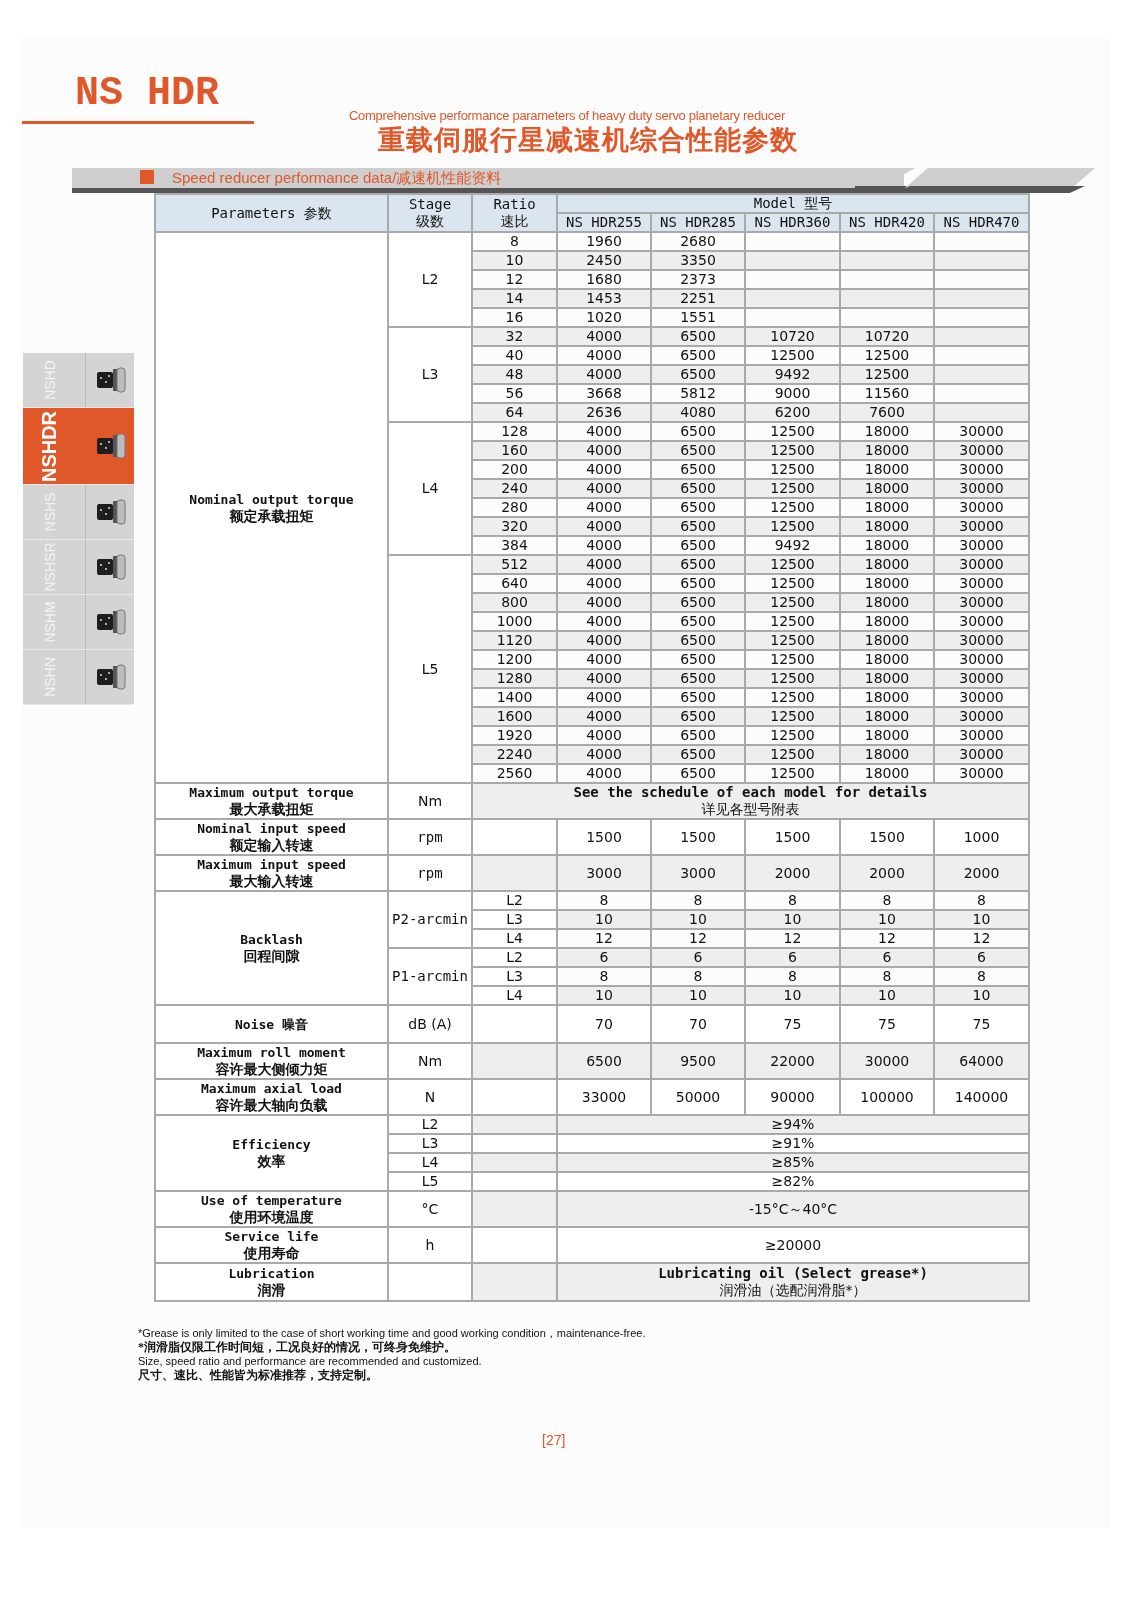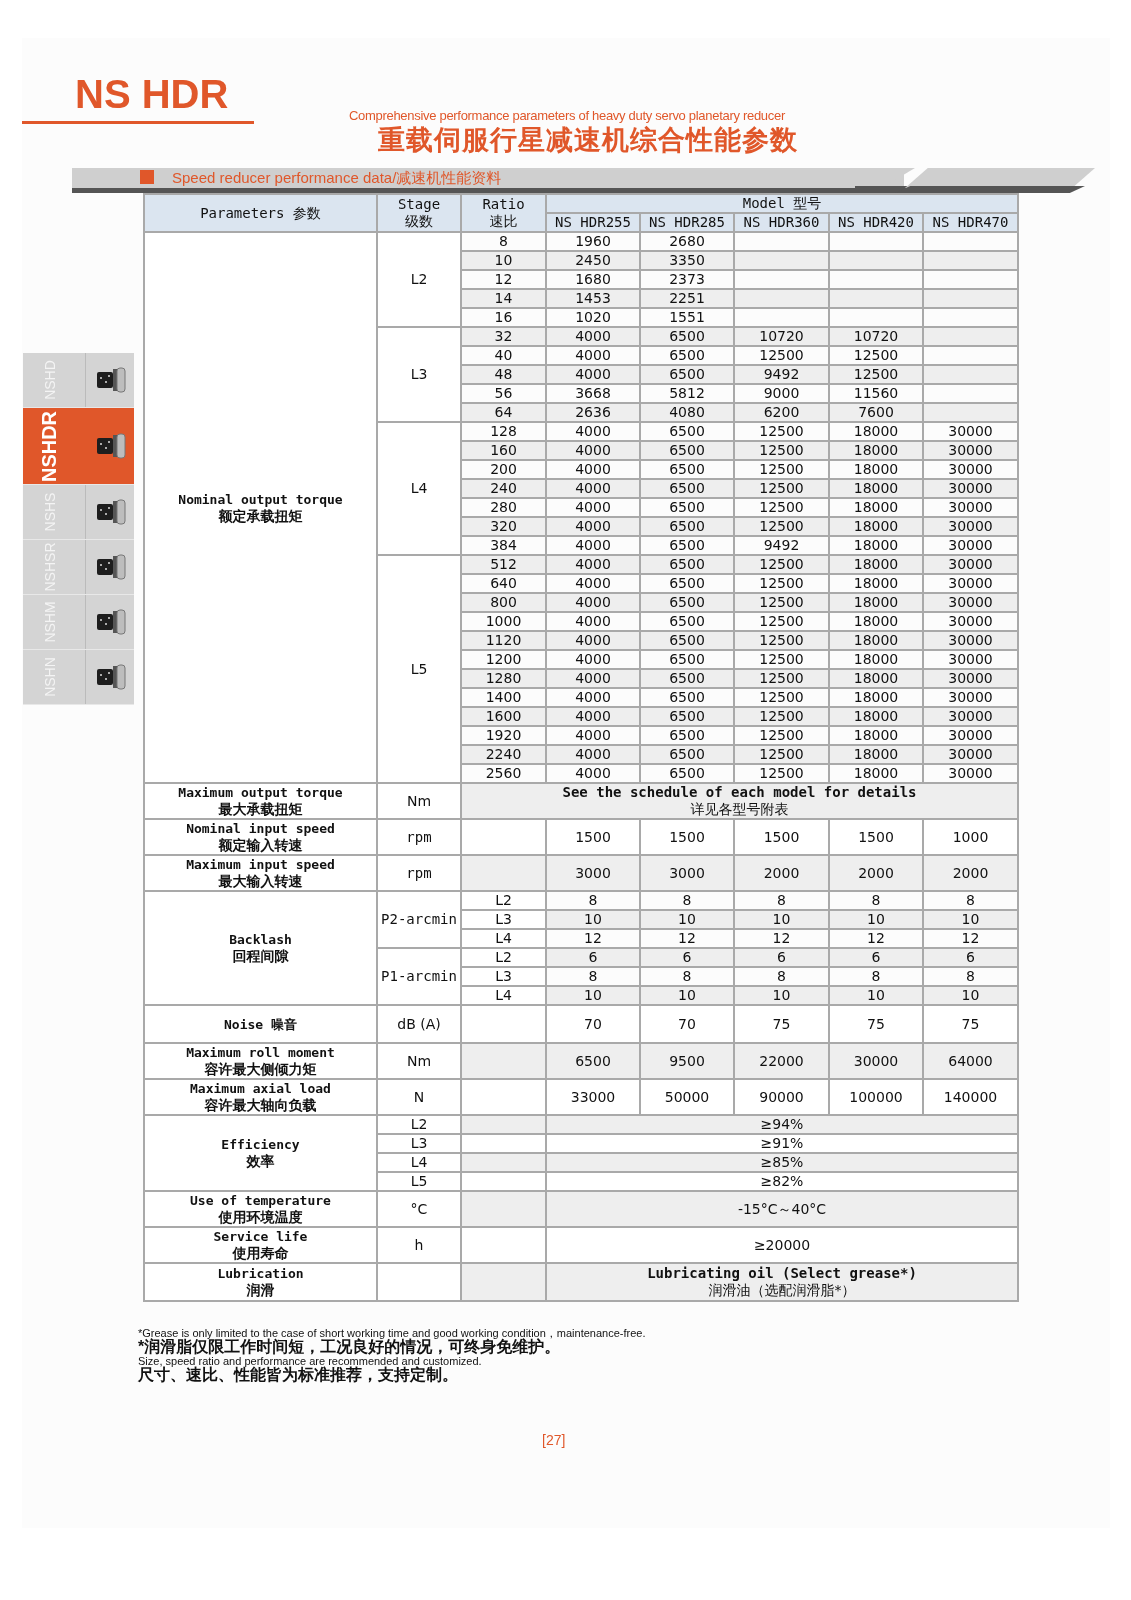--- a/index.html
+++ b/index.html
@@ -1,21 +1,21 @@
 <!DOCTYPE html>
 <html><head>
 <meta charset="utf-8">
 <style>
   html, body { margin: 0; padding: 0; }
   body {
     width: 1131px; height: 1600px; position: relative; background: #ffffff;
     font-family: "DejaVu Sans", sans-serif; color: #111; overflow: hidden;
   }
   .page-area { position: absolute; left: 22px; top: 38px; width: 1088px; height: 1490px; background: #fcfcfc; }
-  .brand { position: absolute; left: 75px; top: 74px; font-family: Liberation Sans, sans-serif; font-weight: bold;
+  .brand { position: absolute; left: 75px; top: 74px; font-family: Liberation Mono, monospace; font-weight: bold;
     font-size: 40px; color: #e0572a; letter-spacing: 0px; line-height: 1; }
   .brand-rule { position: absolute; left: 22px; top: 121px; width: 232px; height: 3px; background: #e0572a; }
   .subtitle-en { position: absolute; left: 349px; top: 108px; font-family: "Liberation Sans", sans-serif;
     font-size: 13px; color: #e0572a; letter-spacing: -0.3px; }
   .subtitle-cn { position: absolute; left: 378px; top: 122px; font-family: "DejaVu Sans", sans-serif;
     font-size: 27px; font-weight: bold; color: #e0572a; letter-spacing: 1px; }
 
   .band { position: absolute; left: 72px; top: 168px; width: 832px; height: 20px; background: #cfcfcf; }
   .band-shadow { position: absolute; left: 72px; top: 188px; width: 832px; height: 5px; background: #555; }
   .band2 { position: absolute; left: 905px; top: 168px; width: 190px; height: 20px; background: #cfcfcf;
@@ -36,34 +36,34 @@
   .side-tab .tab-label { position: absolute; left: 0; top: 0; width: 54px; height: 100%; display: flex;
     align-items: center; justify-content: center; }
   .side-tab .tab-label span { display: inline-block; transform: rotate(-90deg); white-space: nowrap;
     font-family: "Liberation Sans", sans-serif; font-size: 14px; color: #f4f4f4; }
   .side-tab.active .tab-label span { font-size: 20px; font-weight: bold; color: #fff; }
   .side-tab .divider { position: absolute; left: 62px; top: 0; bottom: 0; width: 1px; background: #bbb; }
   .side-tab.active .divider { background: #e0572a; }
   .side-tab .product-icon { position: absolute; left: 72px; top: 50%; transform: translateY(-50%);
     width: 34px; height: 28px; }
 
-  table.spec { position: absolute; left: 143px; top: 193px; width: 874px; border-collapse: collapse;
+  table.spec { position: absolute; left: 154px; top: 193px; width: 874px; border-collapse: collapse;
     table-layout: fixed; font-family: "DejaVu Sans", sans-serif; font-size: 14px; padding-left: 26px; }
   table.spec td, table.spec th { border: 2px solid #a9a9a9; text-align: center; padding: 0; line-height: 17px;
     font-weight: normal; overflow: hidden; white-space: nowrap; }
   table.spec th { background: #dbe5f0; font-family: "DejaVu Sans Mono", monospace; font-size: 14px; }
   .mono { font-family: "DejaVu Sans Mono", monospace; font-weight: bold; }
   .lbl { font-family: "DejaVu Sans Mono", monospace; font-weight: bold; font-size: 13px; line-height: 17px; }
   .lbl .cn { font-family: "DejaVu Sans", sans-serif; font-weight: bold; font-size: 14px; }
   tr.r19 td { height: 17px; }
   tr.g td.v, td.g { background: #eeeeee; }
   td.w { background: #ffffff; }
   .footnotes { position: absolute; left: 138px; top: 1326px; font-family: "Liberation Sans", sans-serif;
     font-size: 11px; line-height: 14px; color: #111; }
-  .footnotes .cn { font-family: Liberation Sans, sans-serif; font-weight: bold; font-size: 16px; }
+  .footnotes .cn { font-family: Liberation Serif, serif; font-weight: bold; font-size: 12px; }
   .page-number { position: absolute; left: 542px; top: 1432px; font-family: "Liberation Sans", sans-serif;
     font-size: 14px; color: #e0572a; }
 </style>
 </head>
 <body>
 
 <div class="page-area"></div>
 
 <div class="brand">NS HDR</div>
 <div class="brand-rule"></div>

